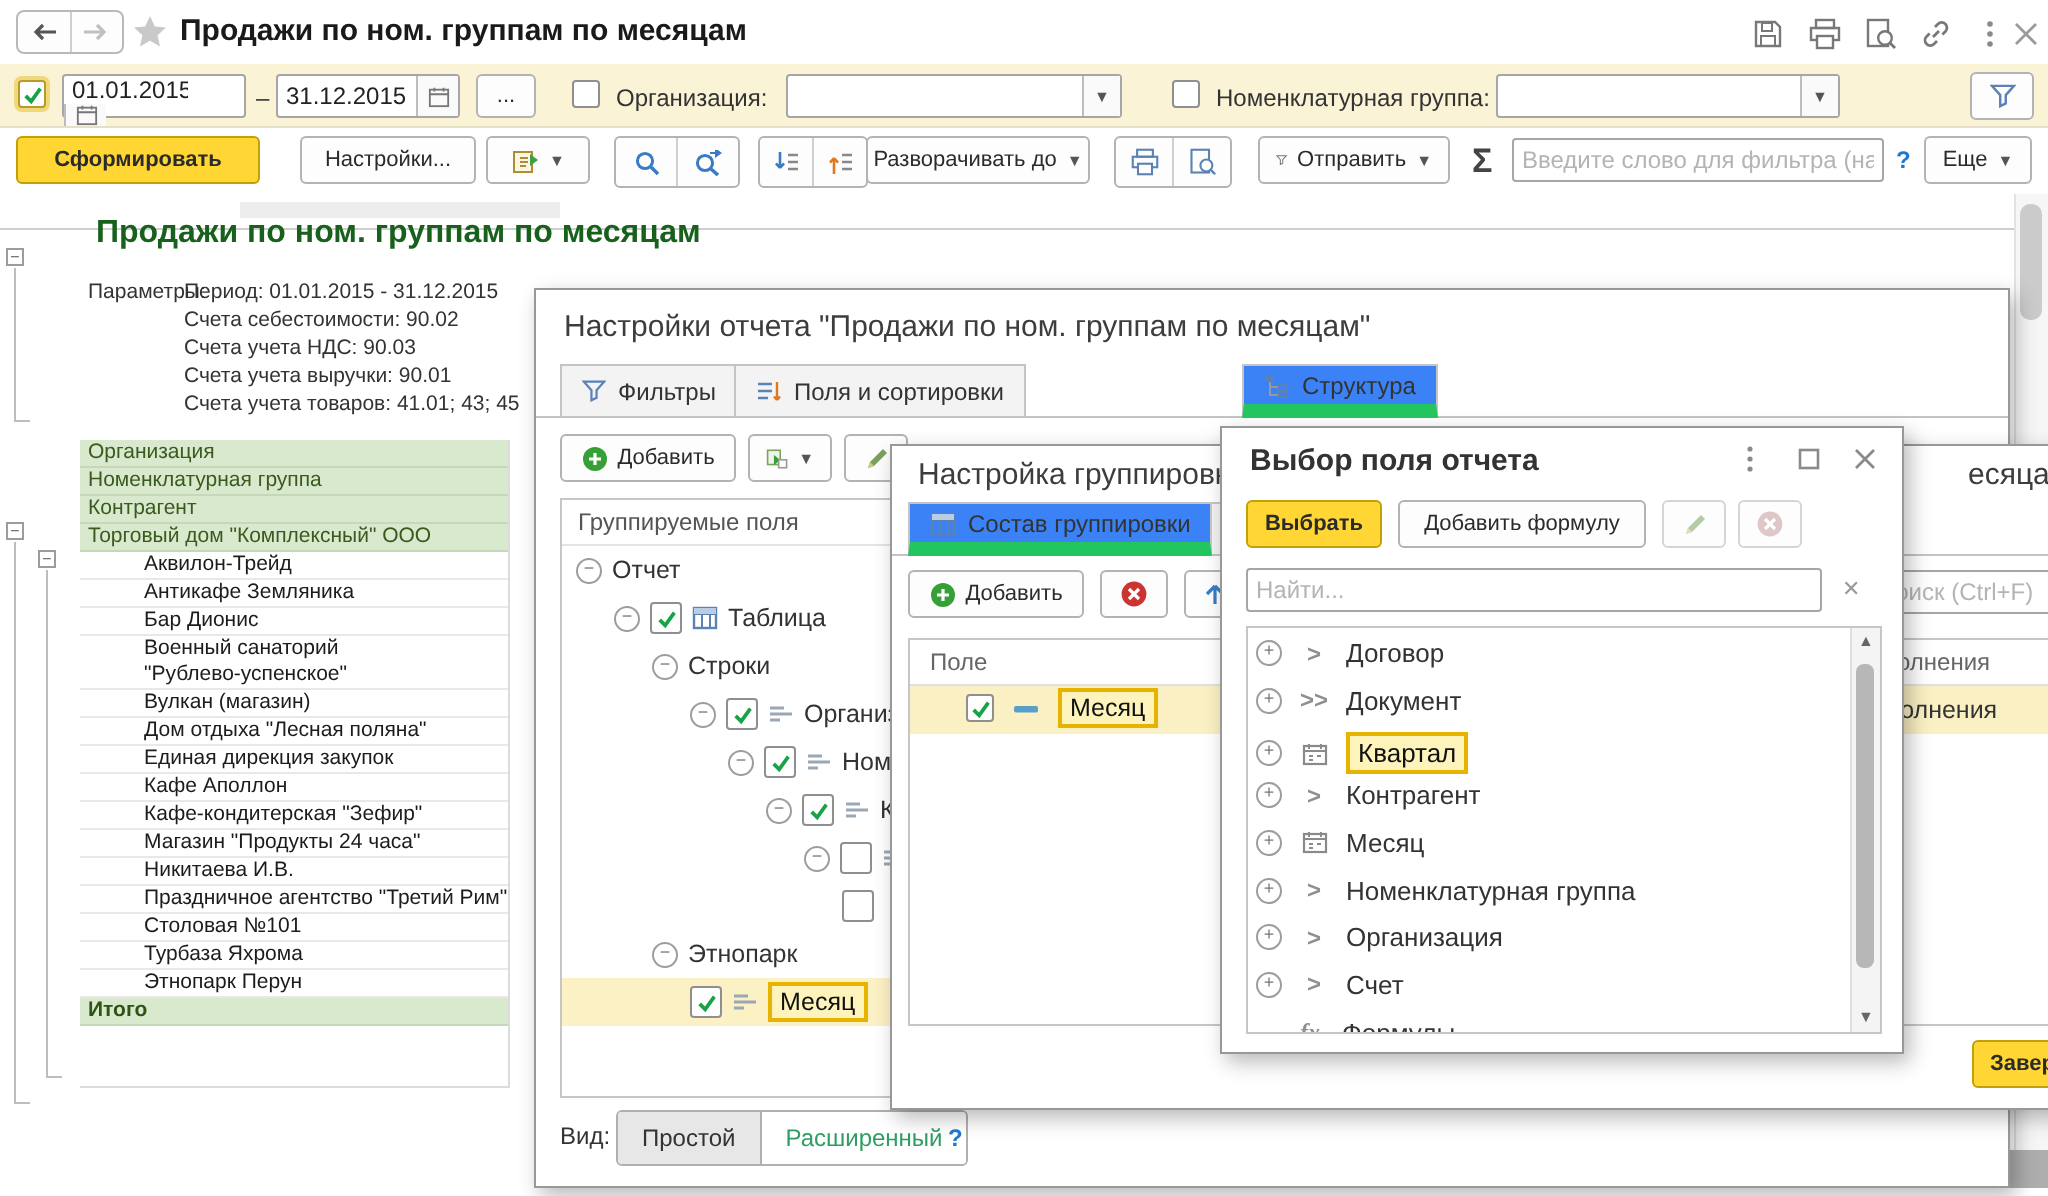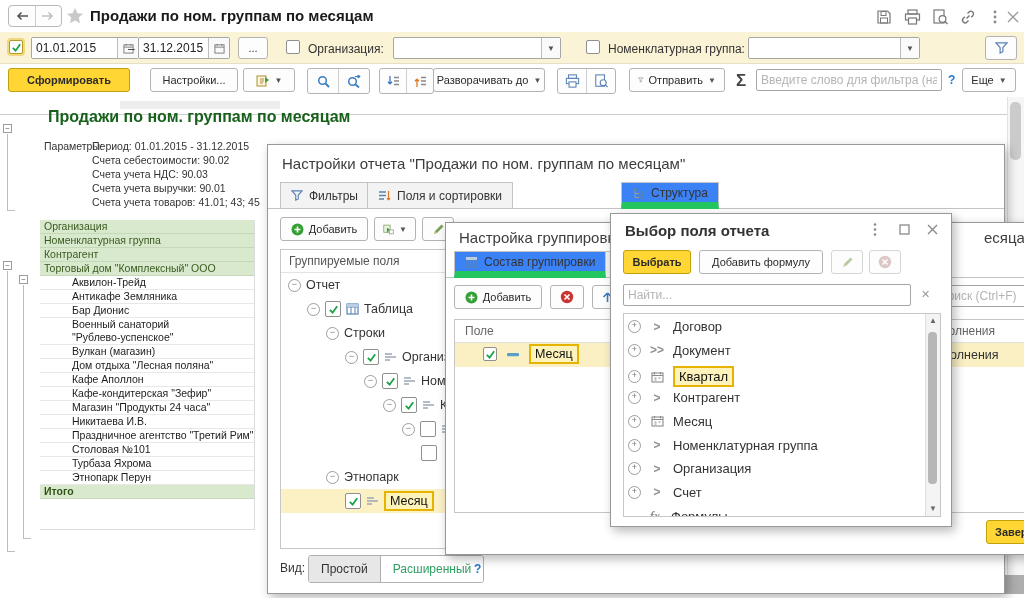--- a/index.html
+++ b/index.html
@@ -147,21 +147,21 @@
         </svg>
     </span>
   </div>
 
   <div class="abs fbar">
     <span class="abs cb focus" style="left:9px;top:8px;">
       <svg width="11" height="11" viewBox="0 0 12 12">
           <path d="M2 6.5l3 3 5-7" stroke="#18a348" stroke-width="2" fill="none"></path>
         </svg>
     </span>
-    <span class="abs combo" style="left:31px;top:5px;width:108px;">
+    <span class="abs combo" style="left:31px;top:5px;width:92px;flex-direction:column;">
       <input class="inp cfield" style="border: none; height: 20px; width: 66px;" value="01.01.2015">
       <span class="calbtn">
         <svg width="11" height="11" viewBox="0 0 12 12">
             <rect x="1" y="2" width="10" height="9" fill="none" stroke="#777"></rect>
             <path d="M1 4.5h10M3.5 1v2M8.5 1v2" stroke="#777"></path>
           </svg>
       </span>
     </span>
     <span class="abs flabel" style="left:128px;top:10px;">–</span>
     <span class="abs combo" style="left:138px;top:5px;width:92px;">
@@ -299,20 +299,21 @@
       <div class="rrow group" style="padding-left: 4px;">Номенклатурная группа</div>
       <div class="rrow group" style="padding-left: 4px;">Контрагент</div>
       <div class="rrow group" style="padding-left: 4px;">Торговый дом "Комплексный" ООО</div>
       <div class="rrow item" style="padding-left: 32px;">Аквилон-Трейд</div>
       <div class="rrow item" style="padding-left: 32px;">Антикафе Земляника</div>
       <div class="rrow item" style="padding-left: 32px;">Бар Дионис</div>
       <div class="rrow item" style="padding-left: 32px;">Военный санаторий
 "Рублево-успенское"</div>
       <div class="rrow item" style="padding-left: 32px;">Вулкан (магазин)</div>
       <div class="rrow item" style="padding-left: 32px;">Дом отдыха "Лесная поляна"</div>
+      <div class="rrow item" style="padding-left: 32px;">Единая дирекция закупок</div>
       <div class="rrow item" style="padding-left: 32px;">Кафе Аполлон</div>
       <div class="rrow item" style="padding-left: 32px;">Кафе-кондитерская "Зефир"</div>
       <div class="rrow item" style="padding-left: 32px;">Магазин "Продукты 24 часа"</div>
       <div class="rrow item" style="padding-left: 32px;">Никитаева И.В.</div>
       <div class="rrow item" style="padding-left: 32px;">Праздничное агентство "Третий Рим"</div>
       <div class="rrow item" style="padding-left: 32px;">Столовая №101</div>
       <div class="rrow item" style="padding-left: 32px;">Турбаза Яхрома</div>
       <div class="rrow item" style="padding-left: 32px;">Этнопарк Перун</div>
       <div class="rrow total" style="padding-left: 4px;">Итого</div>
     </div>

